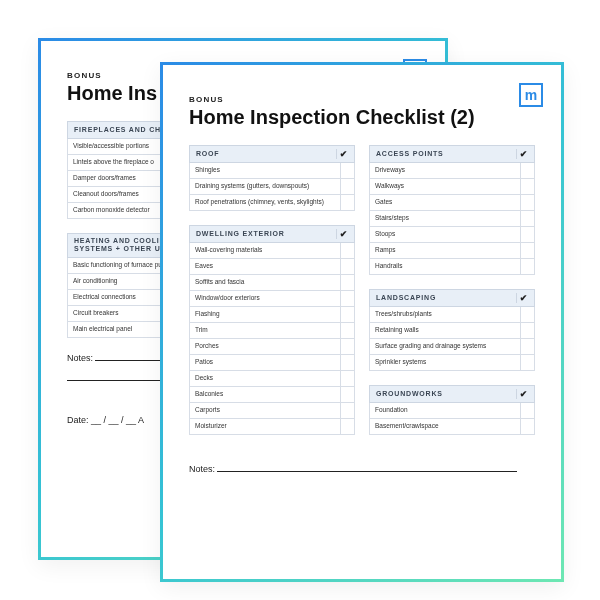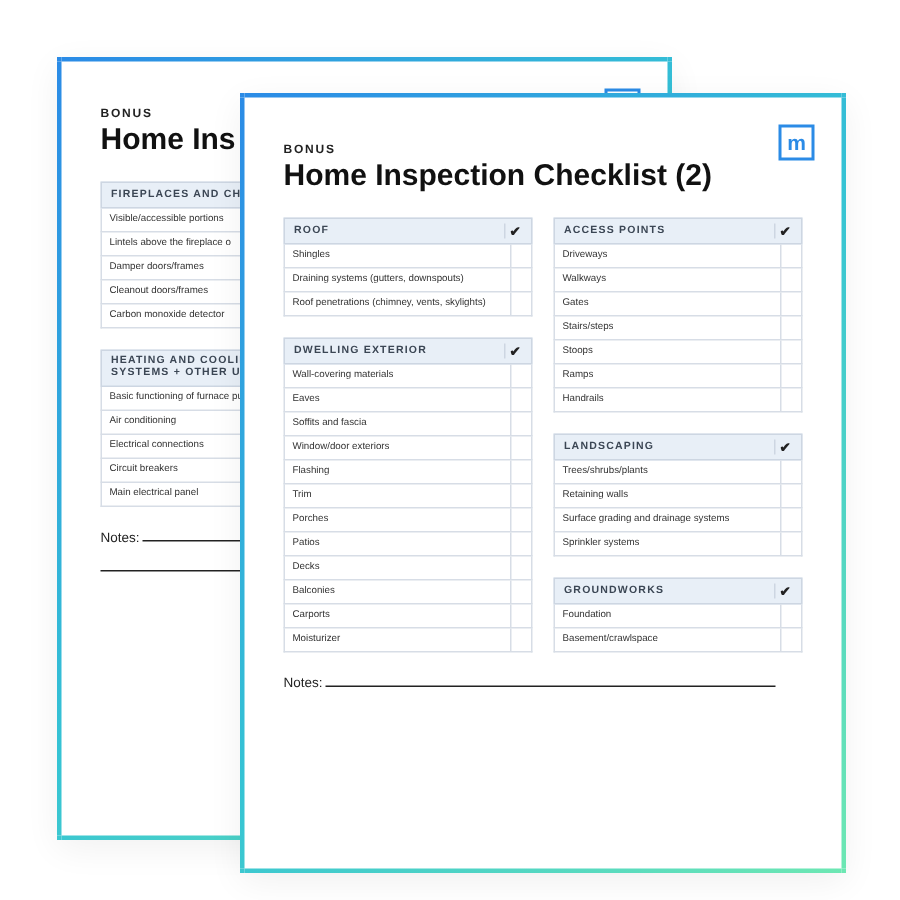--- a/index.html
+++ b/index.html
@@ -101,20 +101,21 @@
     font-size: 6.5px;
     color: #333;
     padding: 3px 5px;
     line-height: 1.25;
   }
   .row .box {
     width: 14px;
     border-left: 1px solid #d7dde6;
   }
   .notes {
+    margin-top: 14px;
     font-size: 9px;
     color: #222;
   }
   .notes .line {
     display: inline-block;
     border-bottom: 1px solid #222;
     width: 260px;
     height: 9px;
     vertical-align: baseline;
     margin-left: 2px;
@@ -196,20 +197,21 @@
             <div class="cell">Main electrical panel</div>
             <div class="box"></div>
           </div>
       </div>
 
       <div class="notes">
         <span>Notes:</span><span class="line" style="width:110px"></span>
         <span class="full" style="width:158px"></span>
       </div>
 
+      <div class="date-line">Date: __ / __ / __     A</div>
     </div>
   </div>
 
   <div class="page page-front">
     <div class="logo">m</div>
     <div class="bonus">BONUS</div>
     <div class="title">Home Inspection Checklist (2)</div>
 
     <div class="col-wrap">
 

